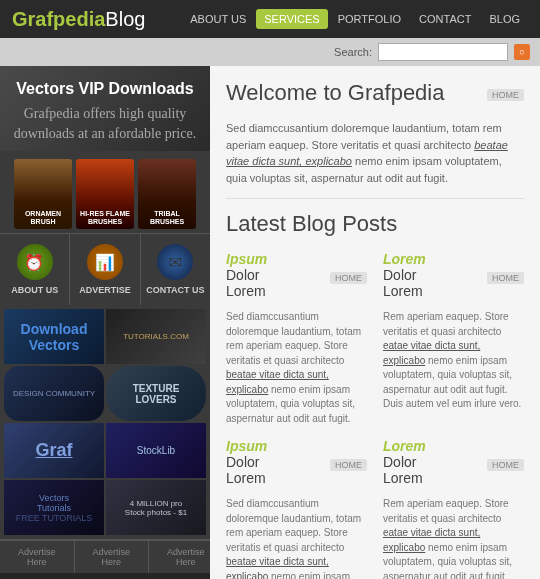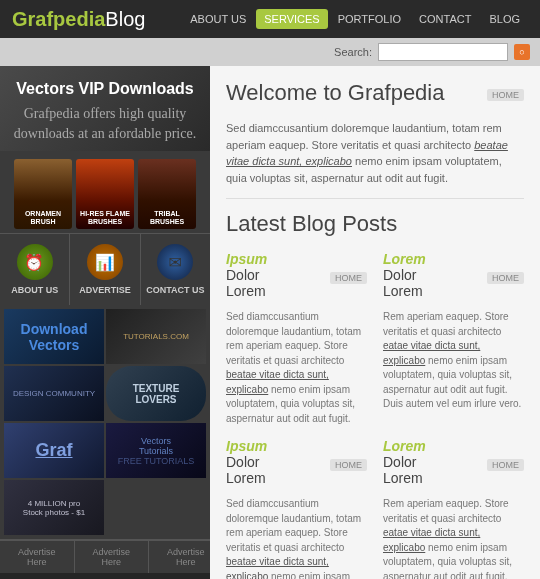--- a/index.html
+++ b/index.html
@@ -151,28 +151,31 @@
       </div>
     </div>
 
     <div id="ad-blocks">
       <div class="ad-block download-vectors">
         <span>Download<br><strong>Vectors</strong></span>
       </div>
       <div class="ad-block insane">
         <span style="font-size:8px;color:#c0a060;">TUTORIALS.COM</span>
       </div>
-      <div class="ad-block" style="background:linear-gradient(135deg,#203050,#0a1020);">
+      <div class="ad-block" style="background:linear-gradient(135deg,#203050,#0a1020);border-radius:15px;">
         <span style="font-size:8px;color:#8090c0;">DESIGN COMMUNITY</span>
       </div>
       <div class="ad-block texture">
         <span>TEXTURE<br>LOVERS</span>
       </div>
       <div class="ad-block graf-tools">
         <span style="font-size:18px;color:#80a0e0;font-weight:bold;text-decoration:underline;">Graf</span>
+      </div>
+      <div class="ad-block stocklib">
+        <span style="font-size:10px;color:#a0c0e0;">StockLib</span>
       </div>
       <div class="ad-block vectors-tutorials">
         <span>Vectors<br>Tutorials<br><span style="color:#405080;">FREE TUTORIALS</span></span>
       </div>
       <div class="ad-block million">
         <span>4 MILLION pro<br>Stock photos - $1</span>
       </div>
     </div>
 
     <div id="advertise-row">

